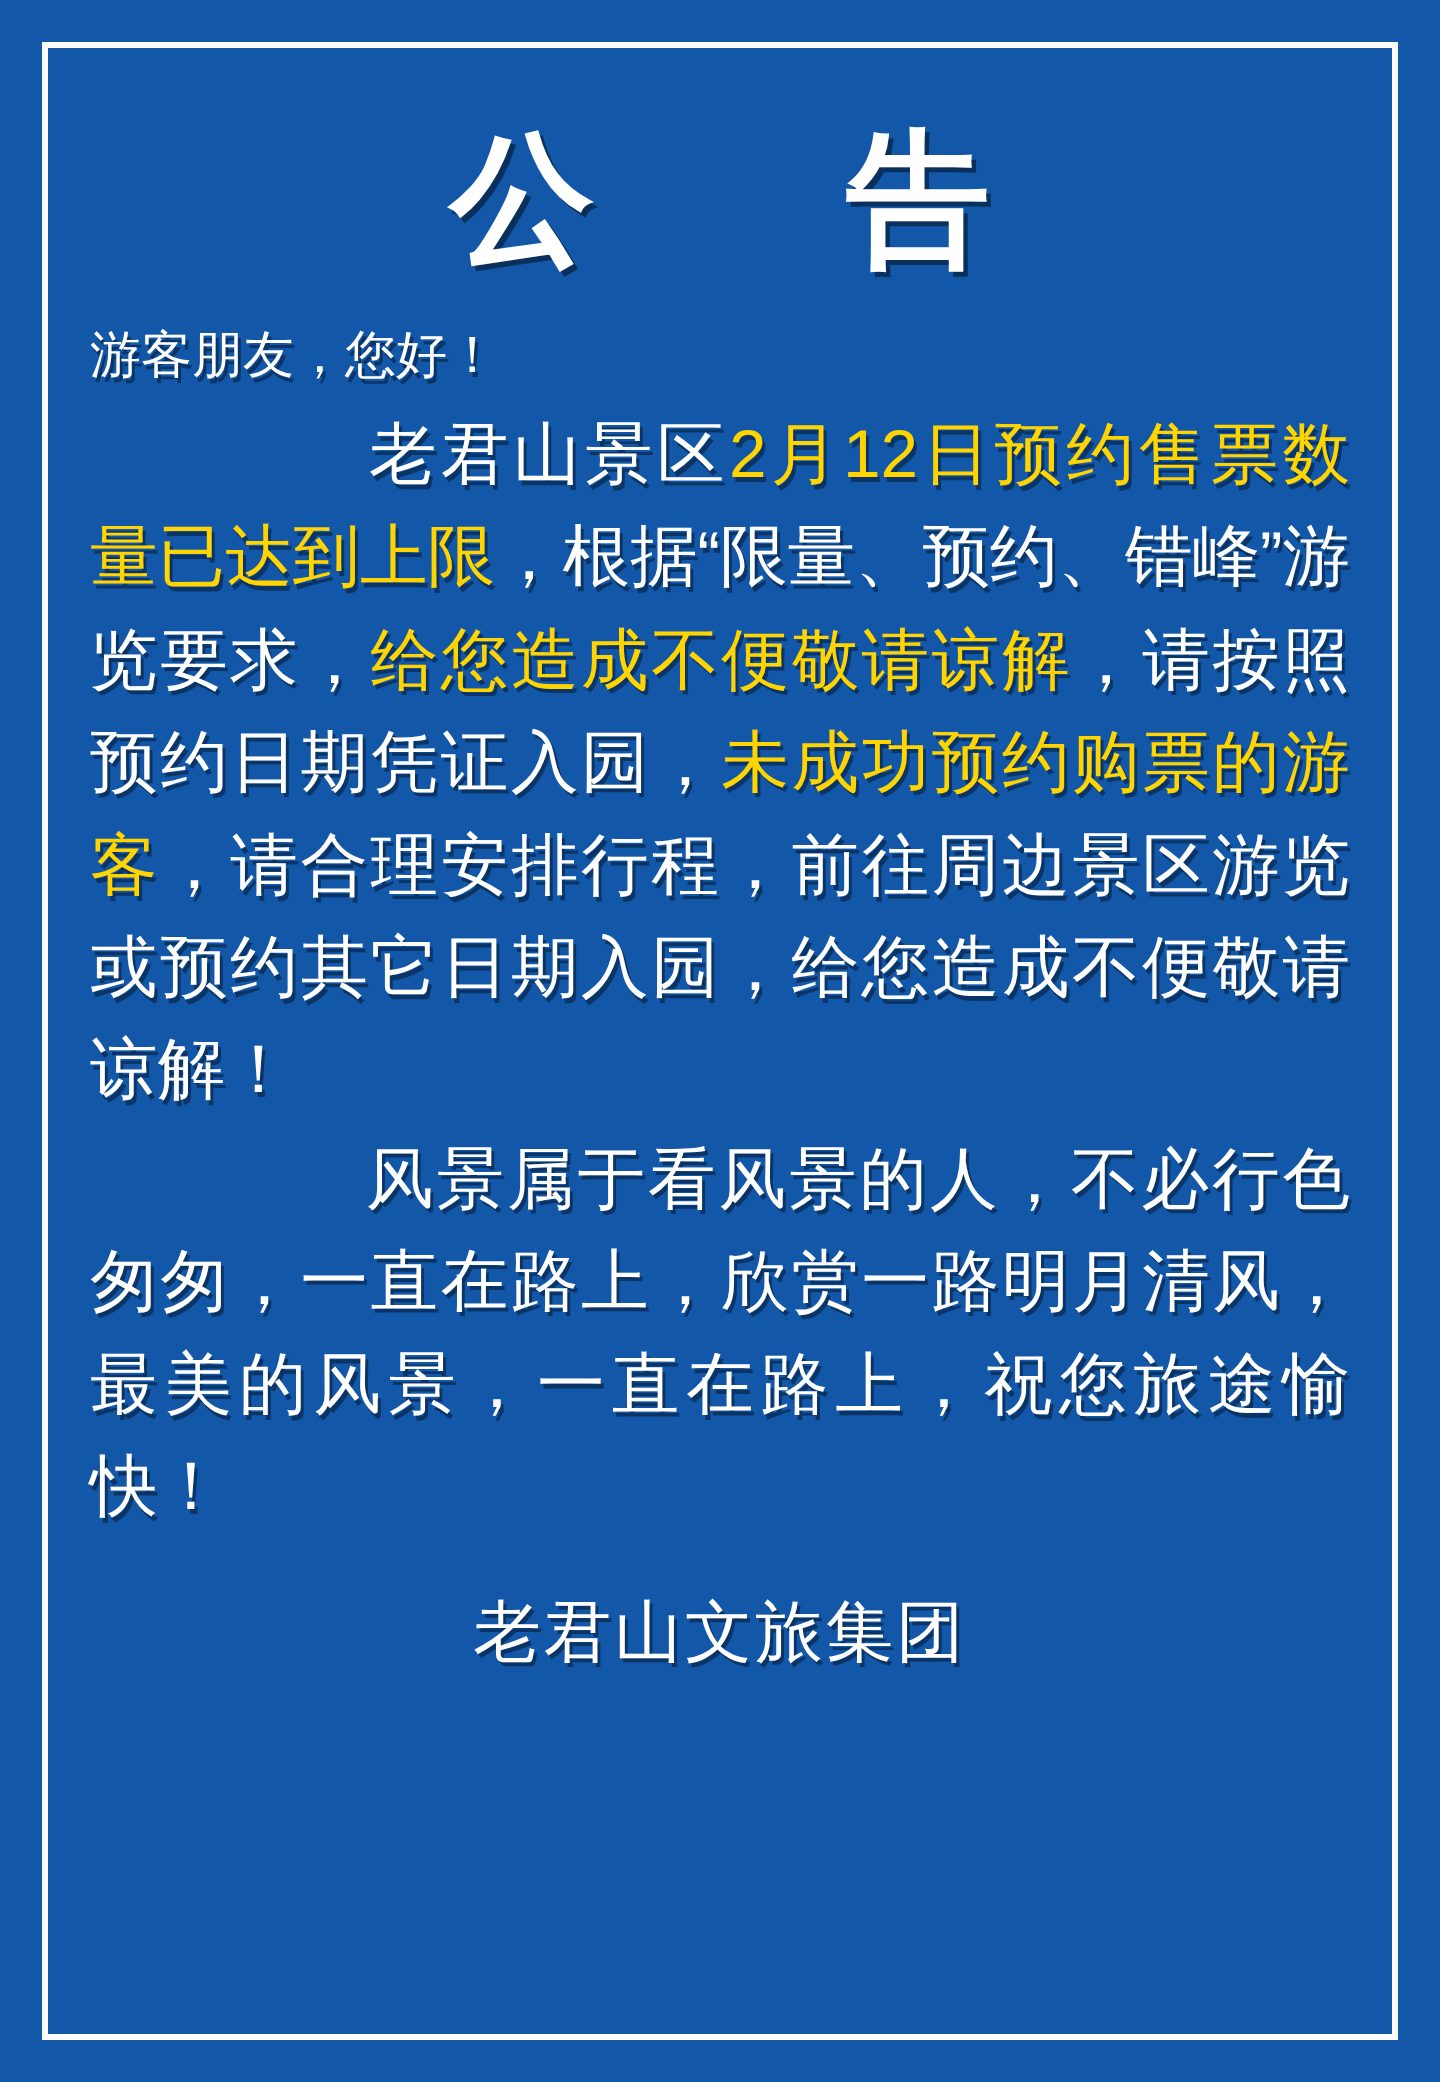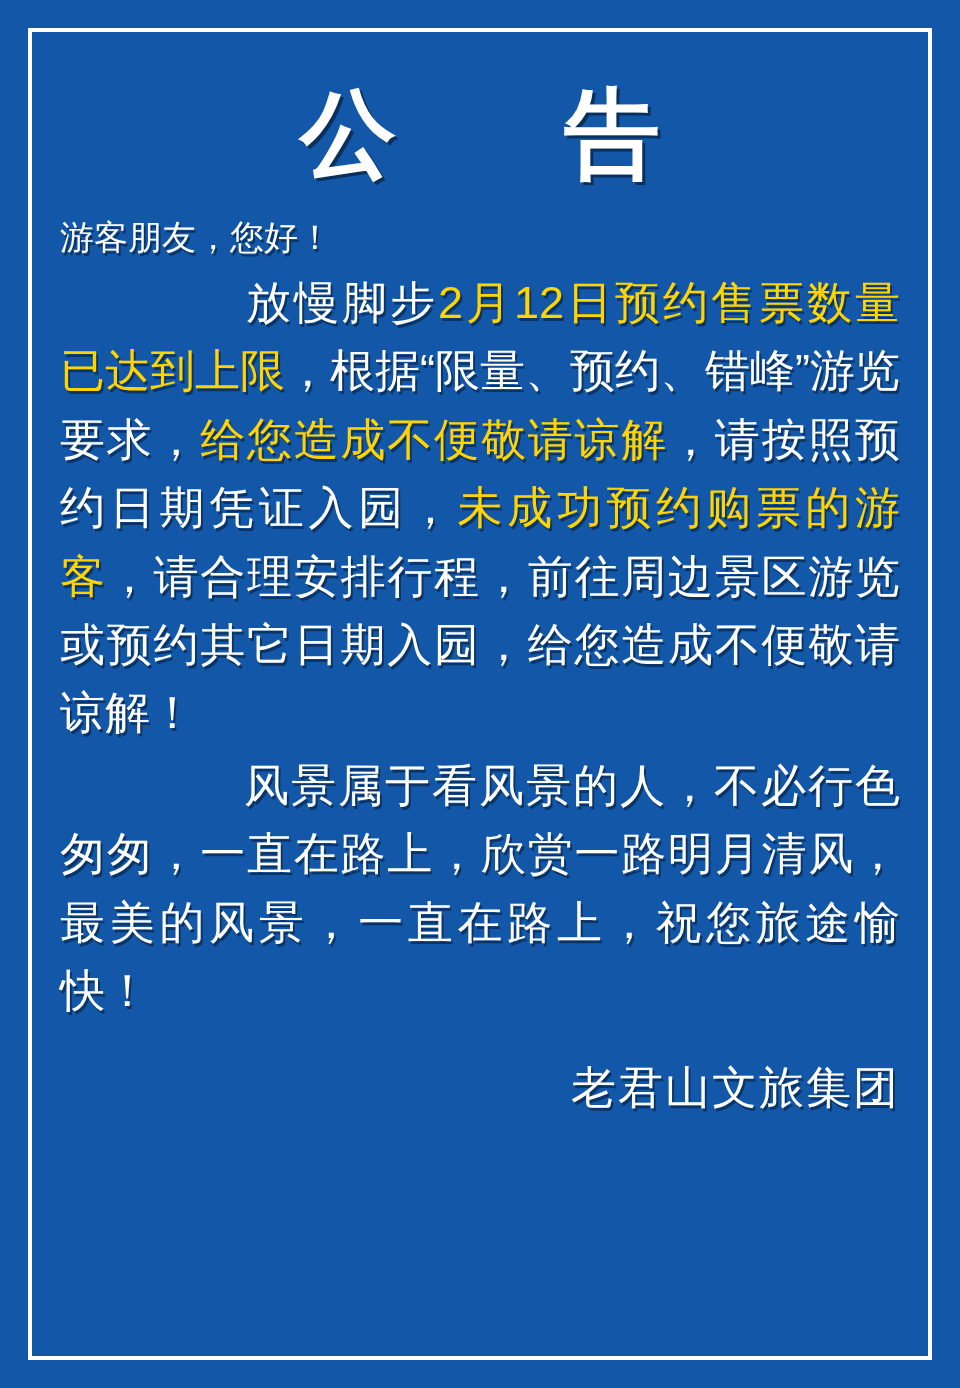--- a/index.html
+++ b/index.html
@@ -67,35 +67,35 @@
     text-shadow: 2px 3px 0 rgba(0,0,0,0.4);
   }
   .sign {
     margin-top: 30px;
     text-align: right;
     color: #ffffff;
     font-size: 45px;
     line-height: 1.45;
     text-shadow: 2px 3px 0 rgba(0,0,0,0.4);
   }
-  .sign div { letter-spacing: 2px; }
+  .sign div { letter-spacing: 2px; text-align: center; }
 </style>
 </head>
 <body>
 
 <div id="poster">
   <div class="outer-border"></div>
   <div class="content">
 
     <div class="title">公　告</div>
 
     <div class="greeting">游客朋友，您好！</div>
 
     <p class="para">
-      <span>　　放慢脚步</span><span class="hl">2月12日预约售票数量已达到上限</span><span>，根据“限量、预约、错峰”游览要求，</span><span class="hl">给您造成不便敬请谅解</span><span>，请按照预约日期凭证入园，</span><span class="hl">未成功预约购票的游客</span><span>，请合理安排行程，前往周边景区游览或预约其它日期入园，给您造成不便敬请谅解！</span>
+      <span>　　老君山景区</span><span class="hl">2月12日预约售票数量已达到上限</span><span>，根据“限量、预约、错峰”游览要求，</span><span class="hl">给您造成不便敬请谅解</span><span>，请按照预约日期凭证入园，</span><span class="hl">未成功预约购票的游客</span><span>，请合理安排行程，前往周边景区游览或预约其它日期入园，给您造成不便敬请谅解！</span>
     </p>
 
     <p class="para">　　风景属于看风景的人，不必行色匆匆，一直在路上，欣赏一路明月清风，最美的风景，一直在路上，祝您旅途愉快！</p>
 
     <div class="sign">
       <div>老君山文旅集团</div>
     </div>
 
   </div>
 </div>

